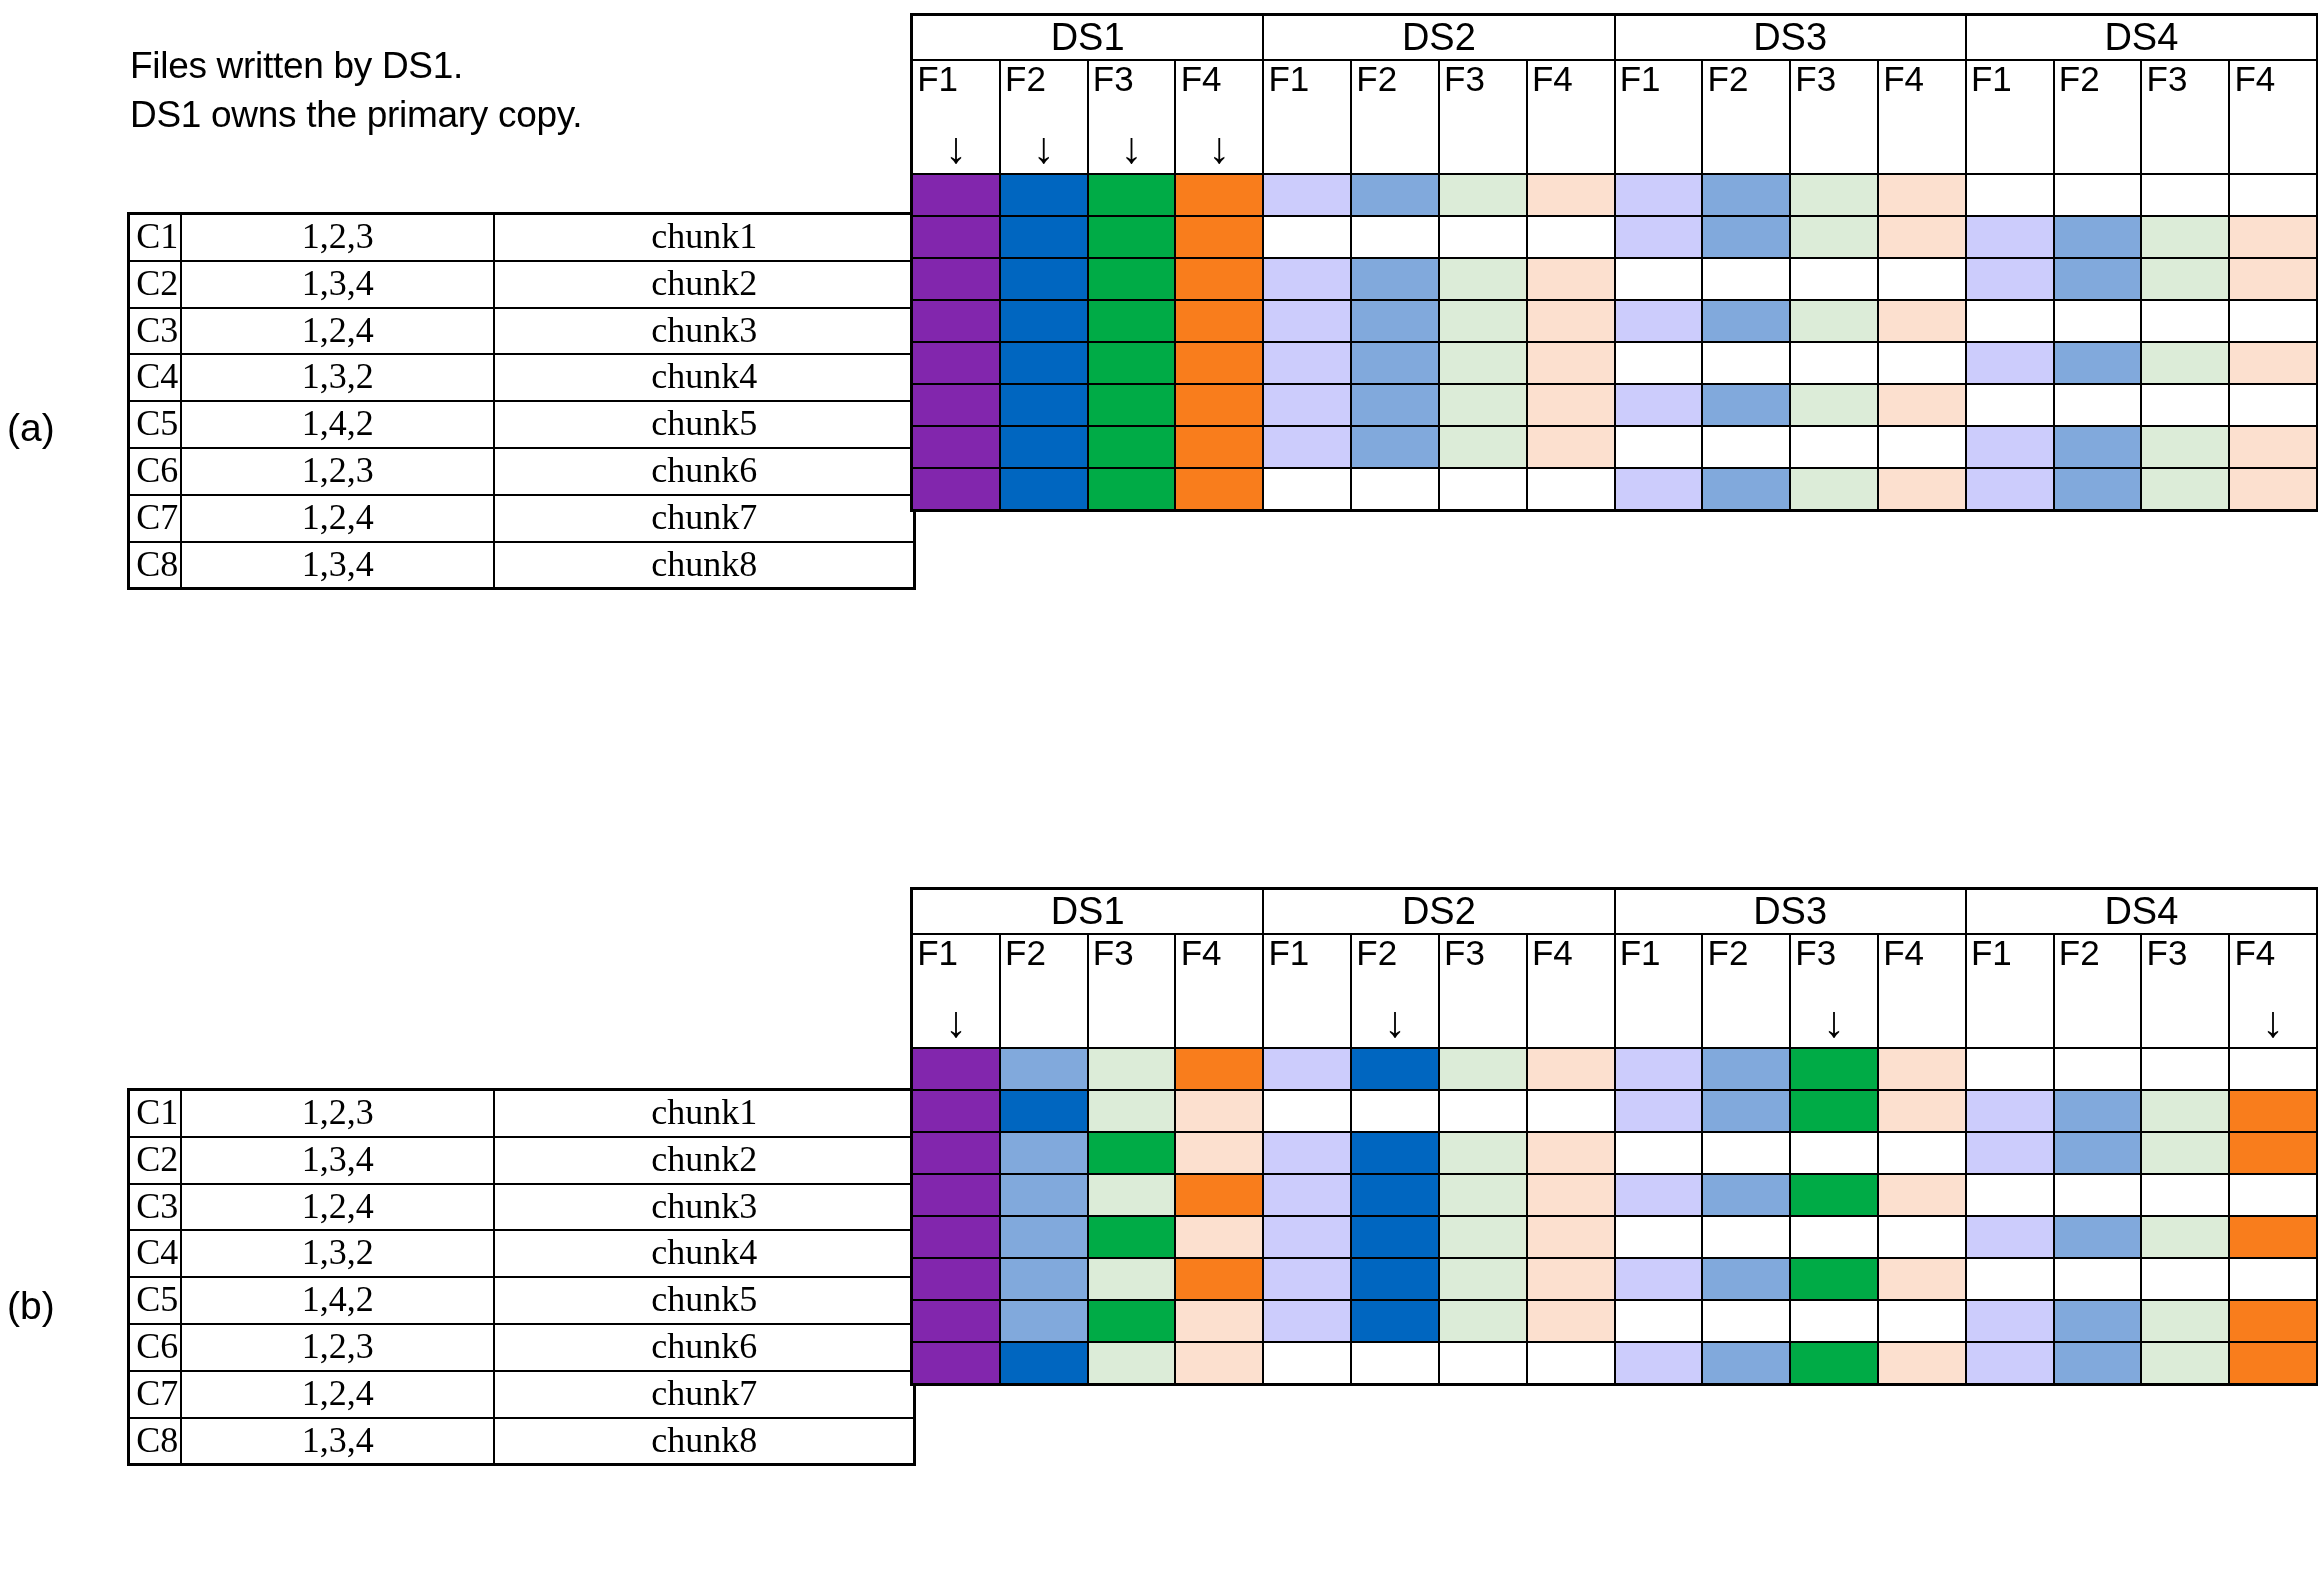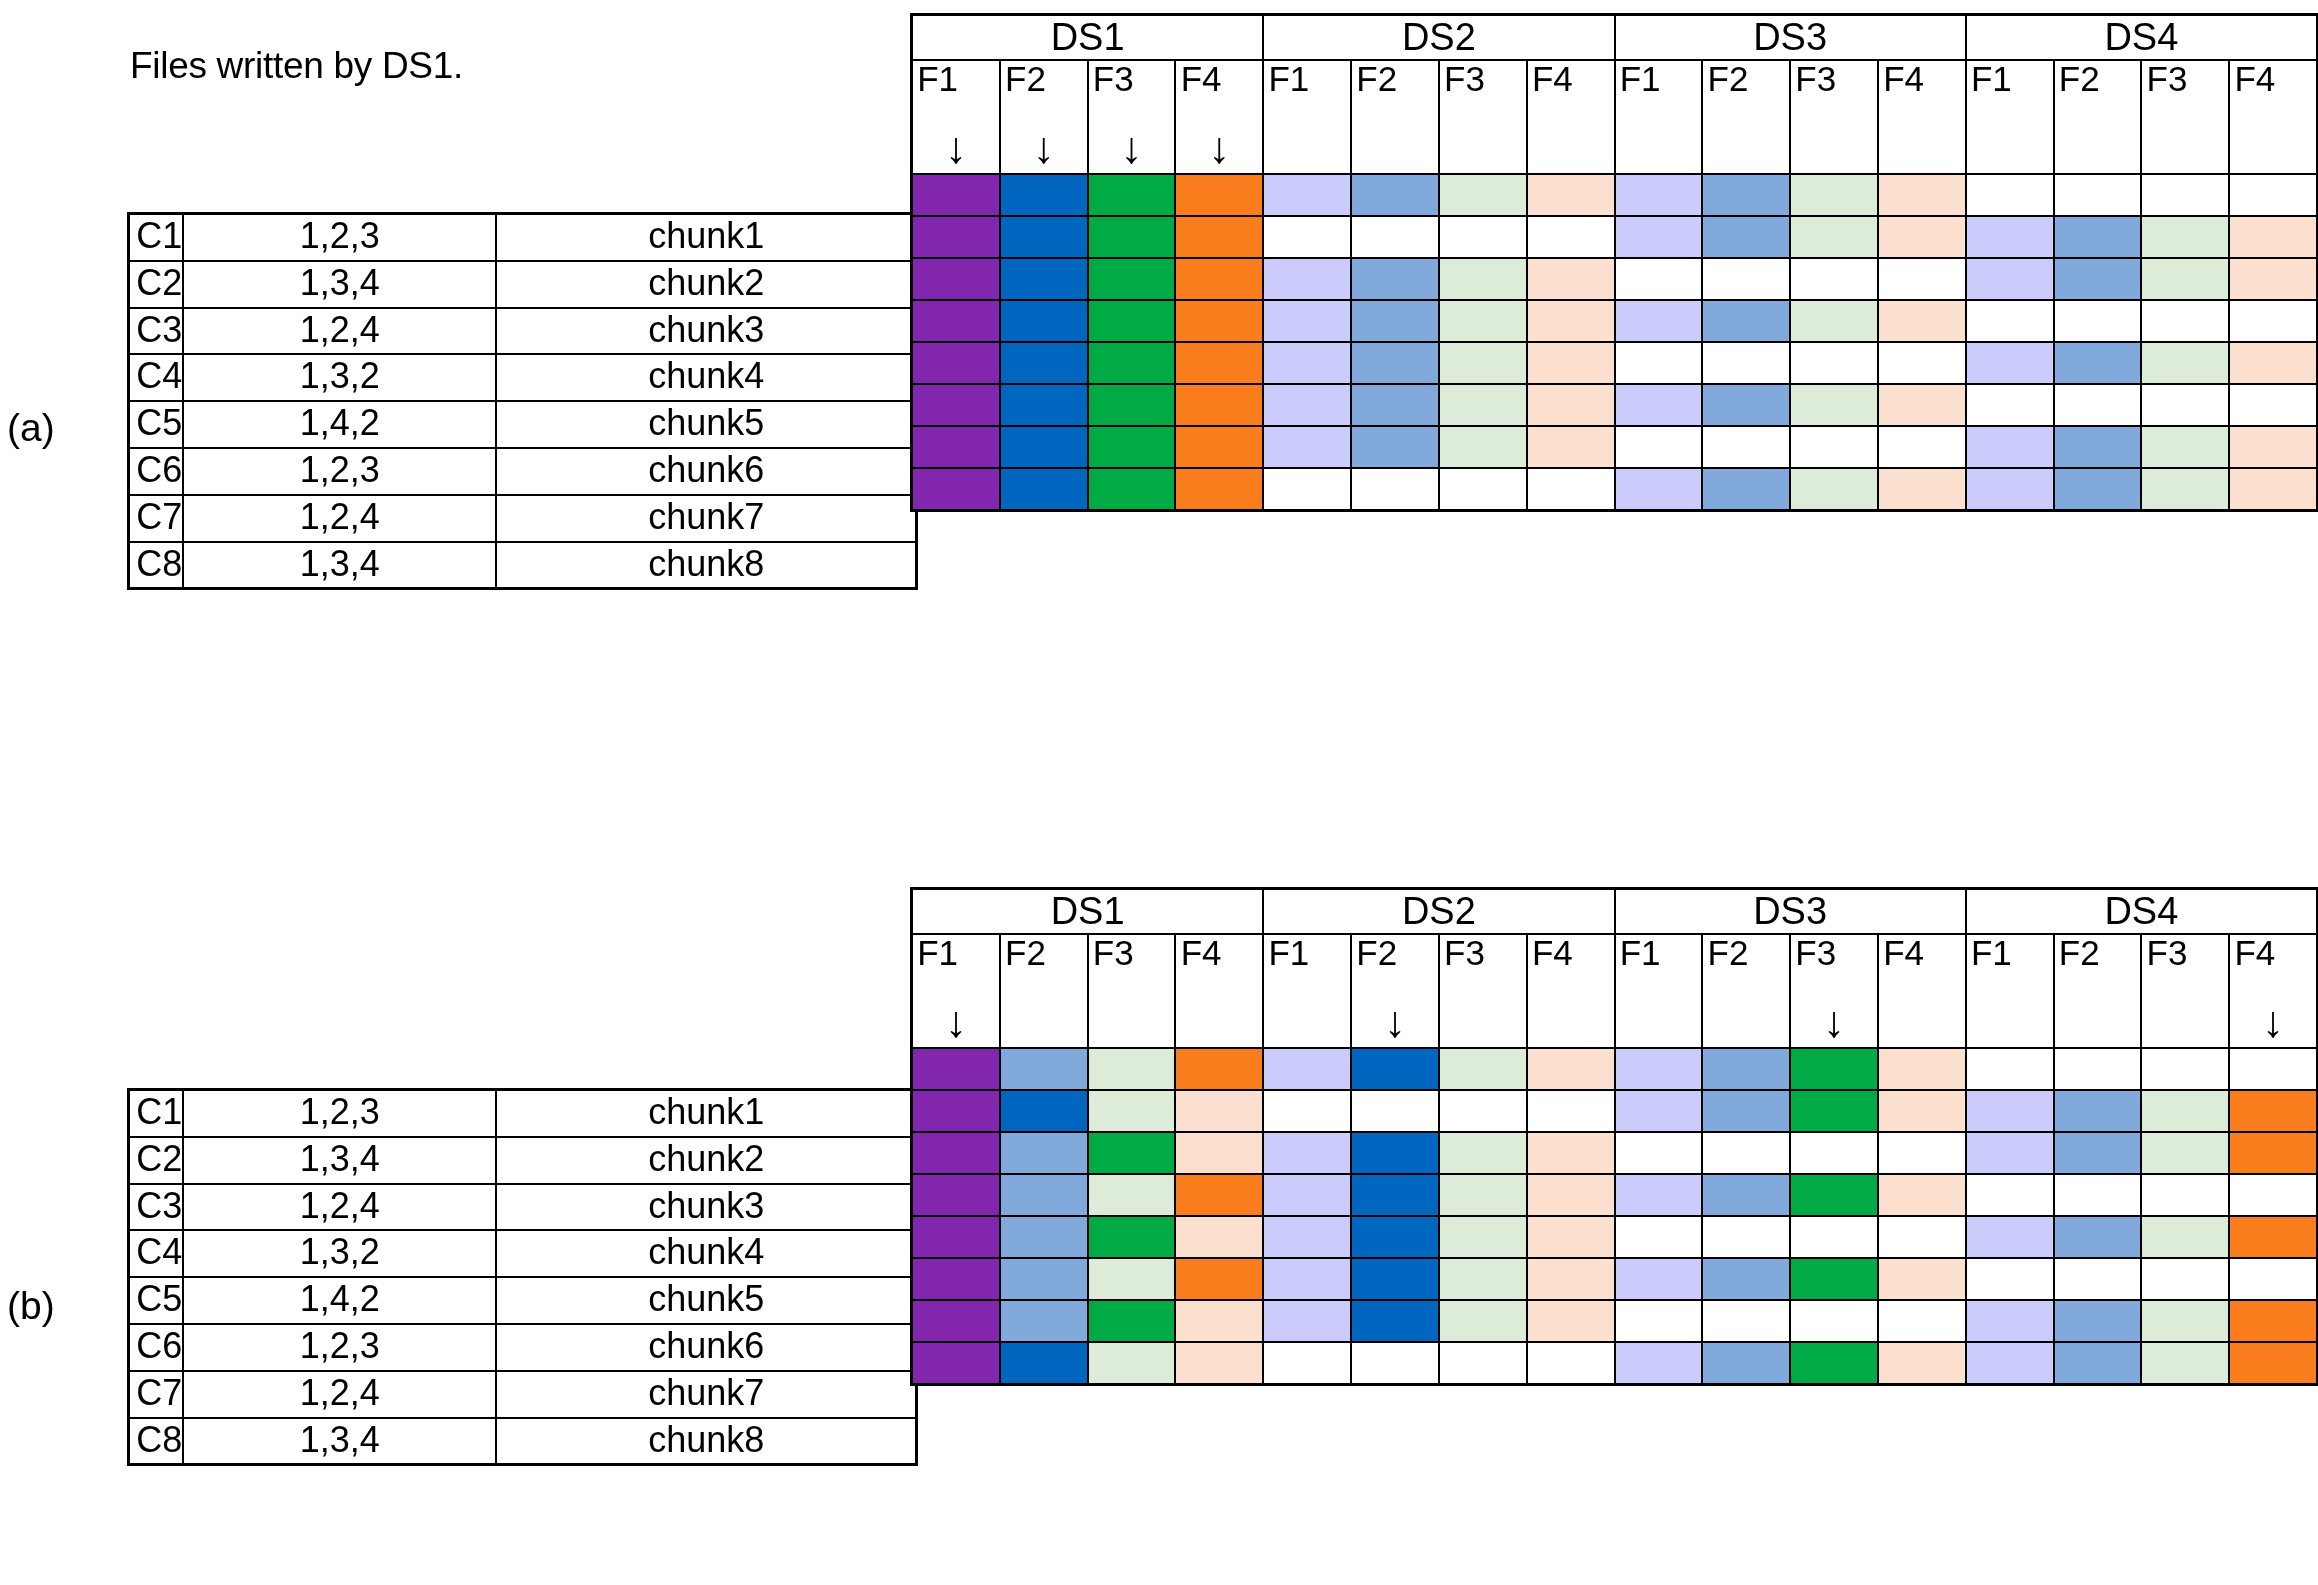--- a/index.html
+++ b/index.html
@@ -33,20 +33,21 @@
   }
   .caption div{padding:0.7px 0;}
 
   
   .ltable{
     position:absolute;
     left:127px;
     border-collapse:collapse;
     table-layout:fixed;
     border:3.5px solid #000;
+    font-family:Liberation Serif, serif;
   }
   .ltable td{
     border:2.1px solid #000;
     font-size:36px;
     height:40px;
     padding:0 0 2.8px 0;
     background:#fff;
   }
   .ltable td.c-id{width:44px;text-align:left;padding-left:6.3px;}
   .ltable td.c-rep{width:311px;text-align:center;}
@@ -102,20 +103,21 @@
   .k-palepeach{background:#fce0cf;}
 </style>
 </head>
 <body>
 
 <section class="panel" id="panel-a">
   <div class="panel-letter" style="top:408px;">(a)</div>
 
   <div class="caption" style="top:41px;">
     <div>Files written by DS1.</div>
+    <div>DS1 owns the primary copy.</div>
   </div>
 
   <table class="ltable" style="top:212px;">
     <tbody>
         <tr>
           <td class="c-id">C1</td>
           <td class="c-rep">1,2,3</td>
           <td class="c-chunk">chunk1</td>
         </tr>
         <tr>

